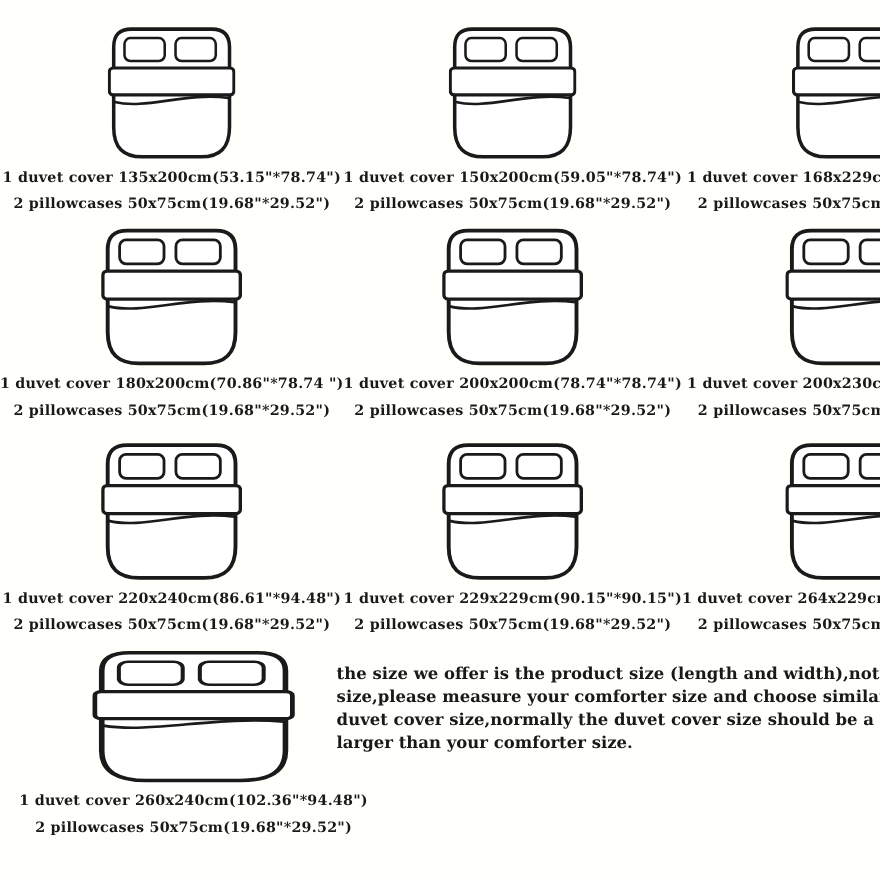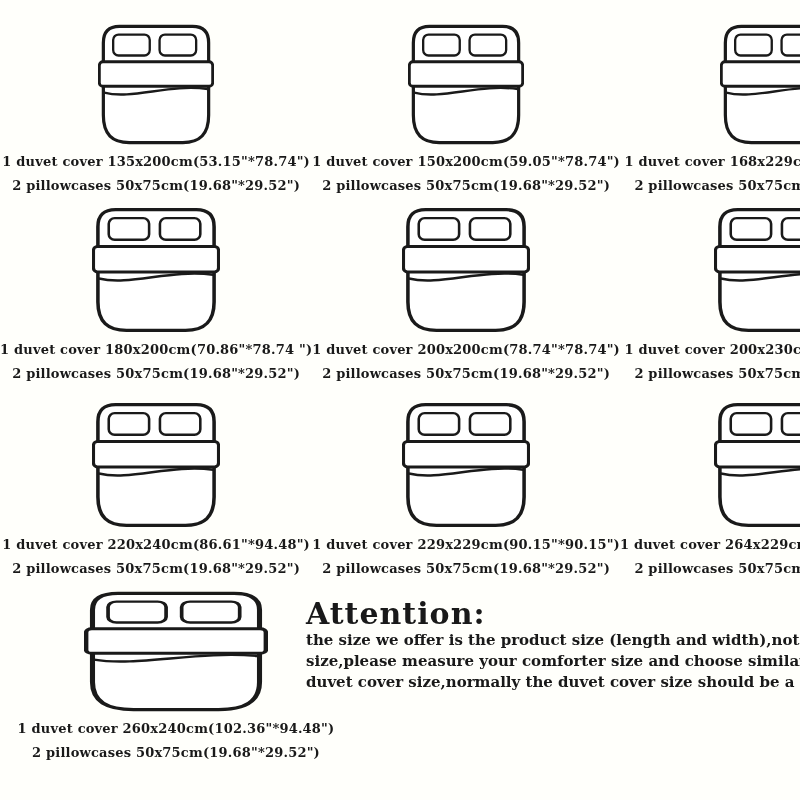--- a/index.html
+++ b/index.html
@@ -159,19 +159,19 @@
     <div class="bottom-left cell">
       <svg class="bed" viewBox="0 0 130 140" preserveAspectRatio="none">
           <use href="#bed"></use>
         </svg>
       <div class="lbl duvet">1 duvet cover 260x240cm(102.36"*94.48")</div>
       <div class="lbl pillow">2 pillowcases 50x75cm(19.68"*29.52")</div>
     </div>
   </div>
 
   <div class="attention">
-    <div class="attention-title">Attention:</div>
     <div class="attention-line">the size we offer is the product size (length and width),not your bed</div>
     <div class="attention-line">size,please measure your comforter size and choose similar the</div>
     <div class="attention-line">duvet cover size,normally the duvet cover size should be a little</div>
+    <div class="attention-line">larger than your comforter size.</div>
   </div>
 
 </div>
 
 </body></html>

